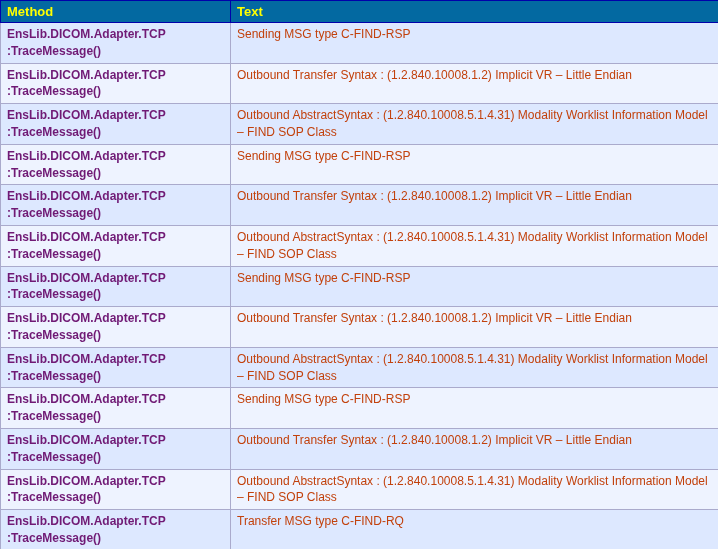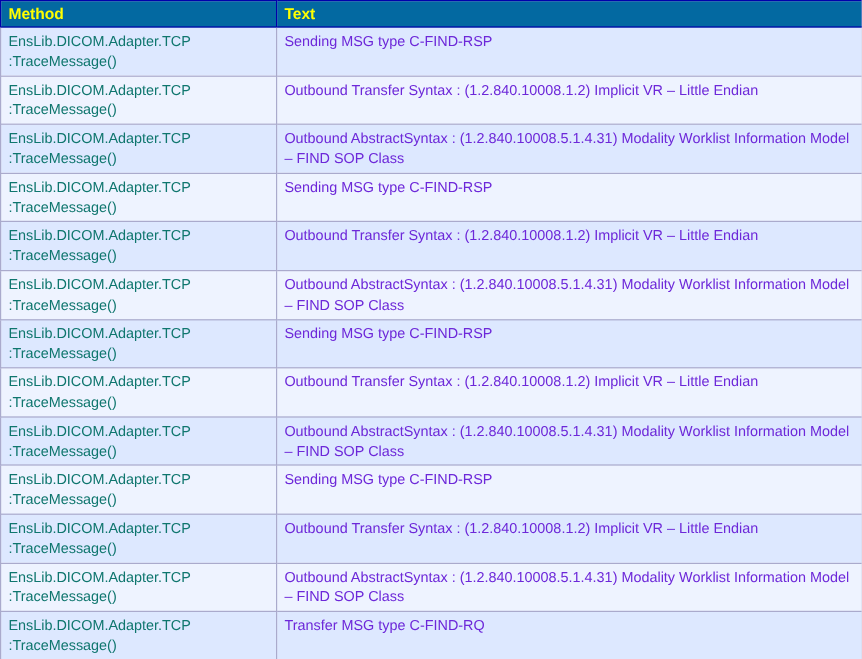--- a/index.html
+++ b/index.html
@@ -41,25 +41,25 @@
       font-size: 12px;
       line-height: 1.4;
     }
     tbody tr:nth-child(odd) td {
       background: #dde8ff;
     }
     tbody tr:nth-child(even) td {
       background: #eef3ff;
     }
     td:first-child {
-      font-weight: normal;
-      color: #0f766e;
+      font-weight: bold;
+      color: #701a75;
     }
     td:last-child {
-      color: #6d28d9;
+      color: #c2410c;
     }
   </style>
 </head>
 <body>
 
 <table>
   <thead>
     <tr>
       <th>Method</th>
       <th>Text</th>

